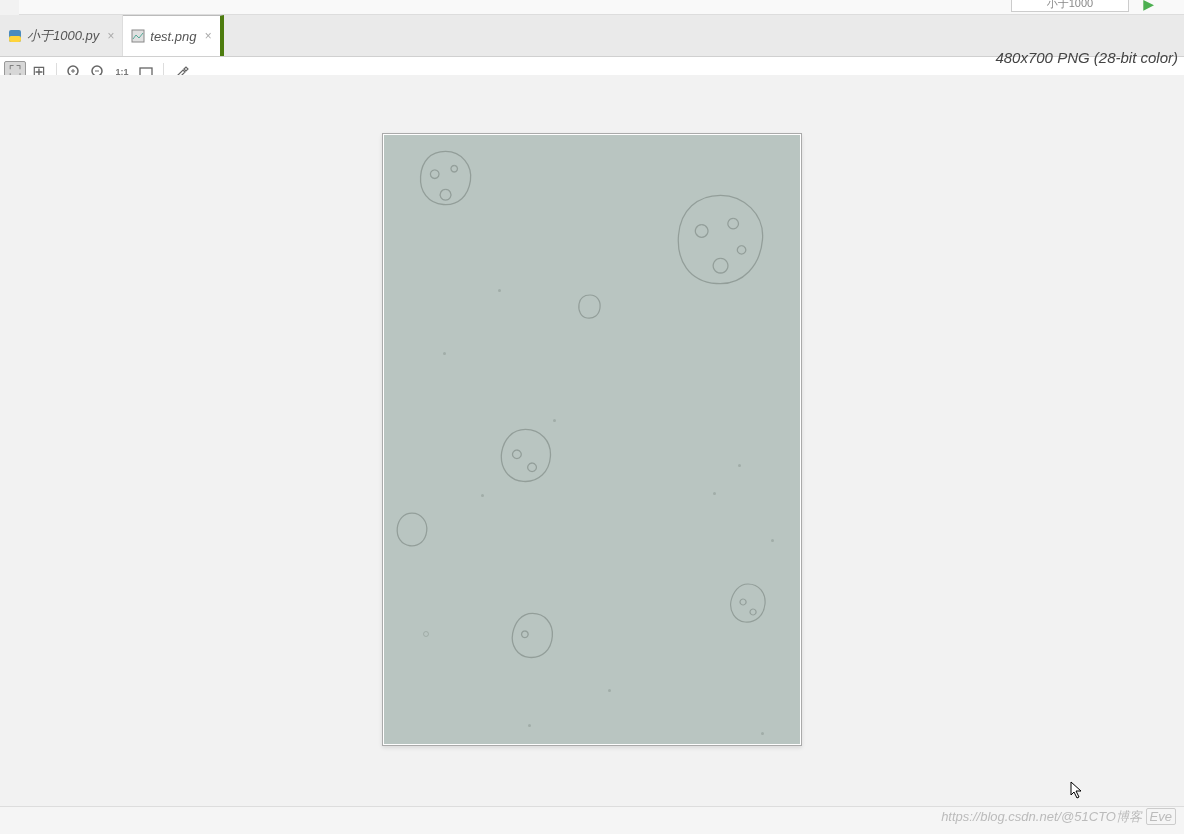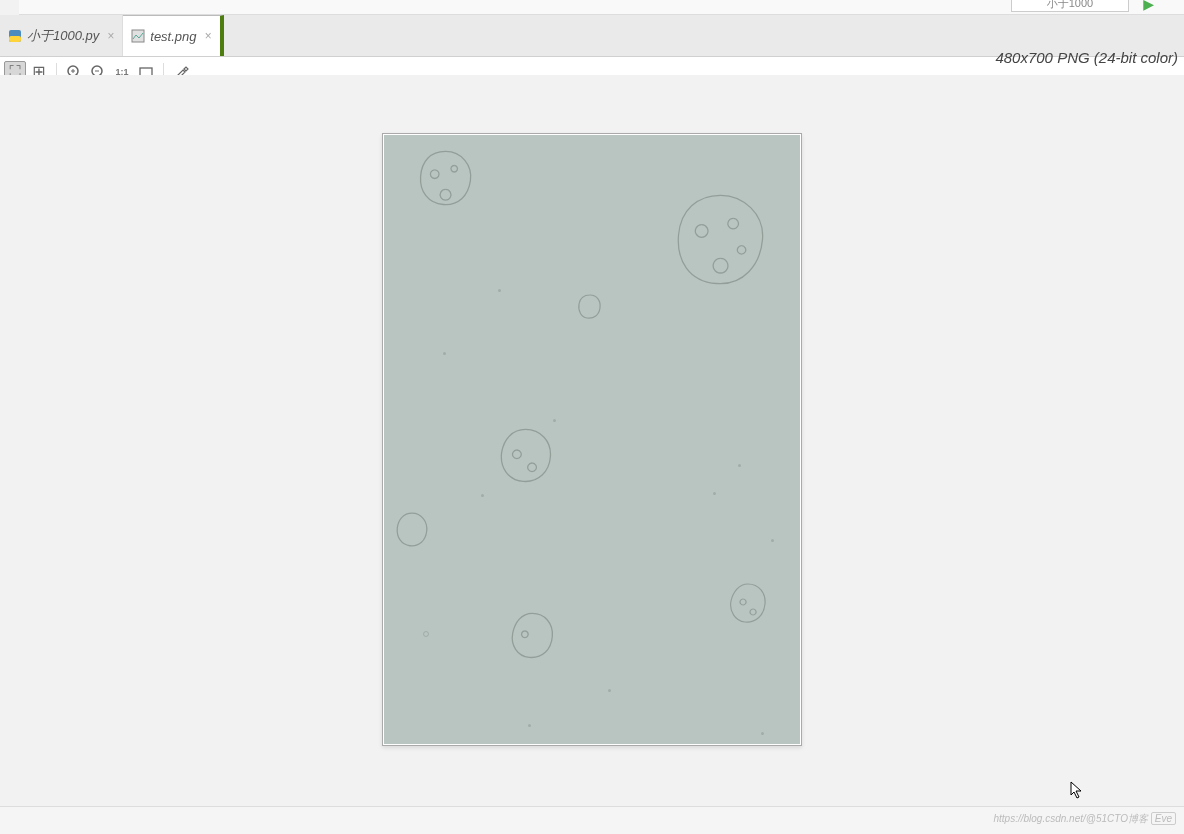--- a/index.html
+++ b/index.html
@@ -151,21 +151,21 @@
   left: 0;
   right: 0;
   height: 28px;
   background: #f5f5f5;
   border-top: 1px solid #ddd;
 }
 .watermark {
   position: absolute;
   bottom: 8px;
   right: 8px;
-  font-size: 10px;
+  font-size: 13px;
   color: #bbb;
   font-style: italic;
   font-family: sans-serif;
 }
 .cursor-pos {
   position: absolute;
   bottom: 32px;
   right: 100px;
   font-size: 14px;
   pointer-events: none;
@@ -228,21 +228,21 @@
       </svg>
   </div>
   <div class="tool-sep"></div>
   <div class="tool-btn">
     <svg width="16" height="16" viewBox="0 0 16 16">
         <path d="M3 13 L10 6 L12 8 L5 15 L3 15 Z M11 5 L13 3 L15 5 L13 7 Z" fill="none" stroke="#666" stroke-width="1.2"></path>
       </svg>
   </div>
 </div>
 
-<div class="image-info">480x700 PNG (24-bit color)</div>
+<div class="image-info">480x700 PNG (28-bit color)</div>
 
 <div class="canvas-area">
   <div class="image-wrap">
 
     <svg class="asteroid" style="left:30px;top:12px;width:65px;height:65px" viewBox="0 0 60 60">
         <path d="M30 5 C45 5 55 18 53 32 C51 46 42 55 28 54 C14 53 6 42 7 28 C8 14 16 5 30 5 Z M20 22 a4 4 0 1 0 0.1 0 M38 18 a3 3 0 1 0 0.1 0 M30 40 a5 5 0 1 0 0.1 0"></path>
       </svg>
     <svg class="asteroid" style="left:285px;top:55px;width:105px;height:105px" viewBox="0 0 100 100">
         <path d="M50 6 C72 6 92 24 90 48 C88 72 72 92 46 90 C20 88 8 68 10 44 C12 20 28 6 50 6 Z M32 34 a6 6 0 1 0 0.1 0 M62 28 a5 5 0 1 0 0.1 0 M50 66 a7 7 0 1 0 0.1 0 M70 54 a4 4 0 1 0 0.1 0"></path>
       </svg>

